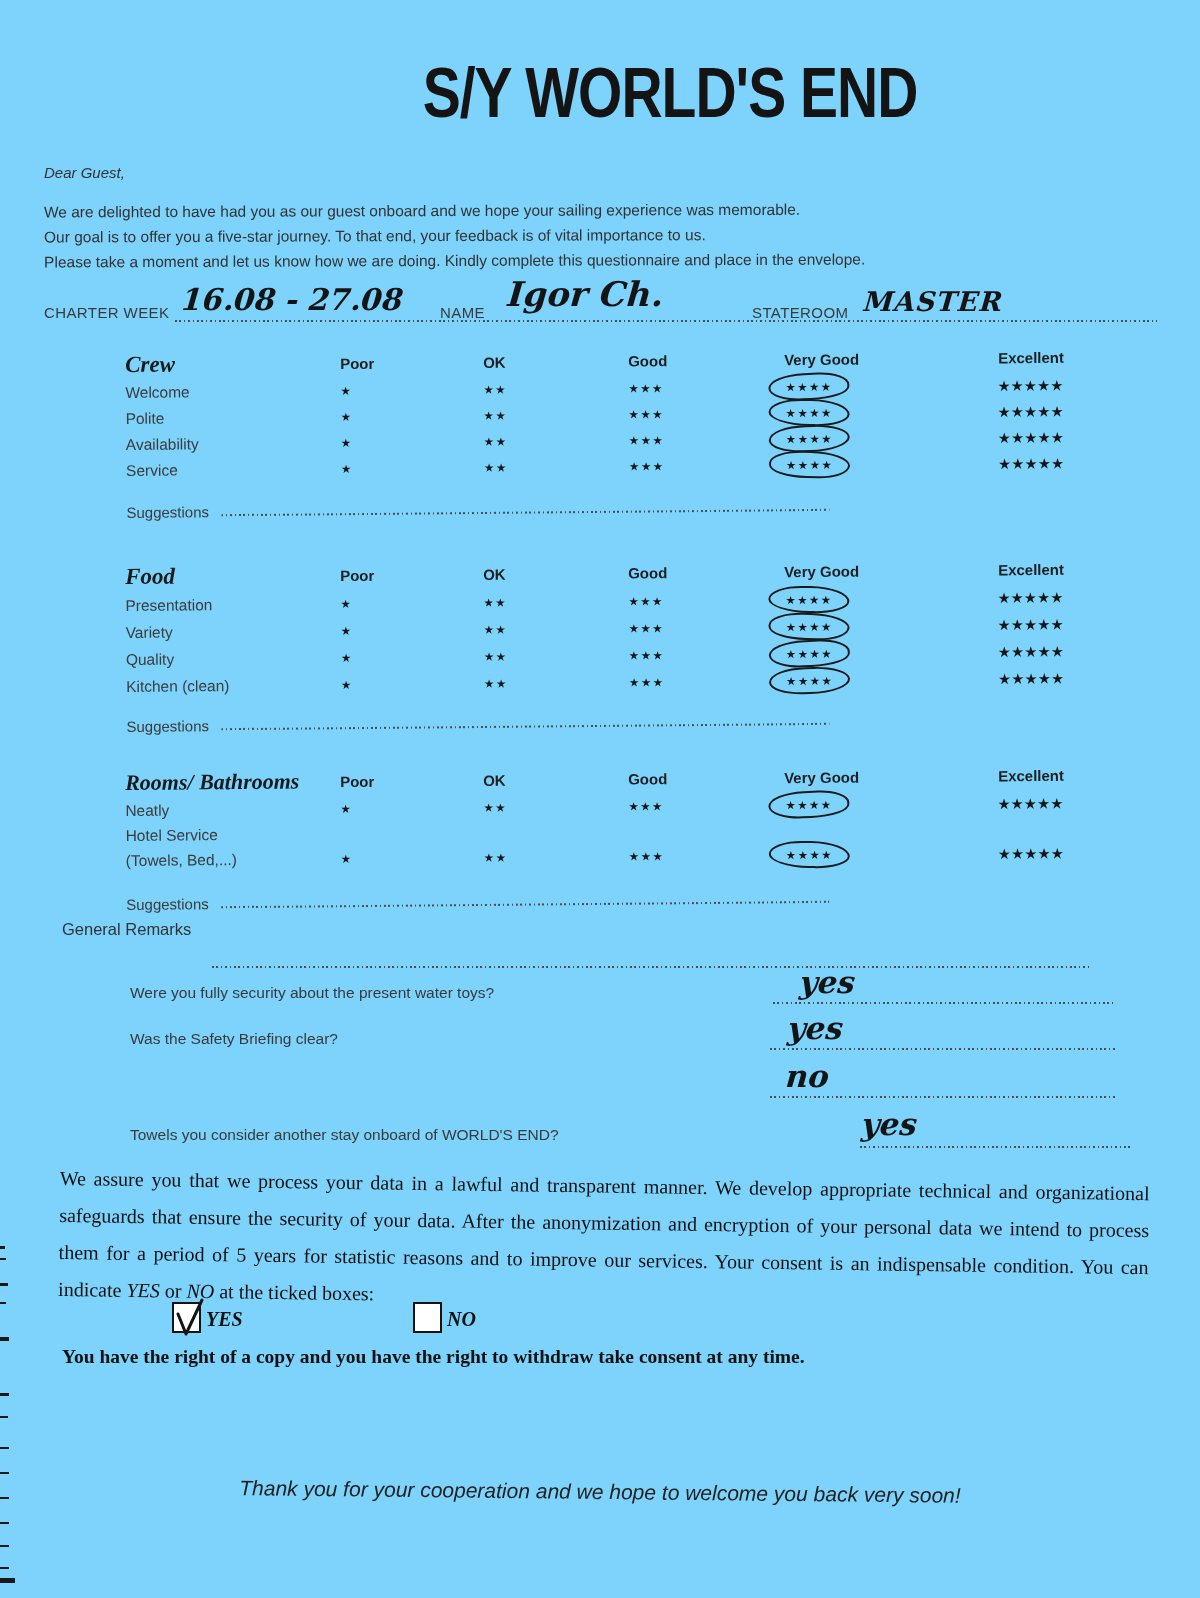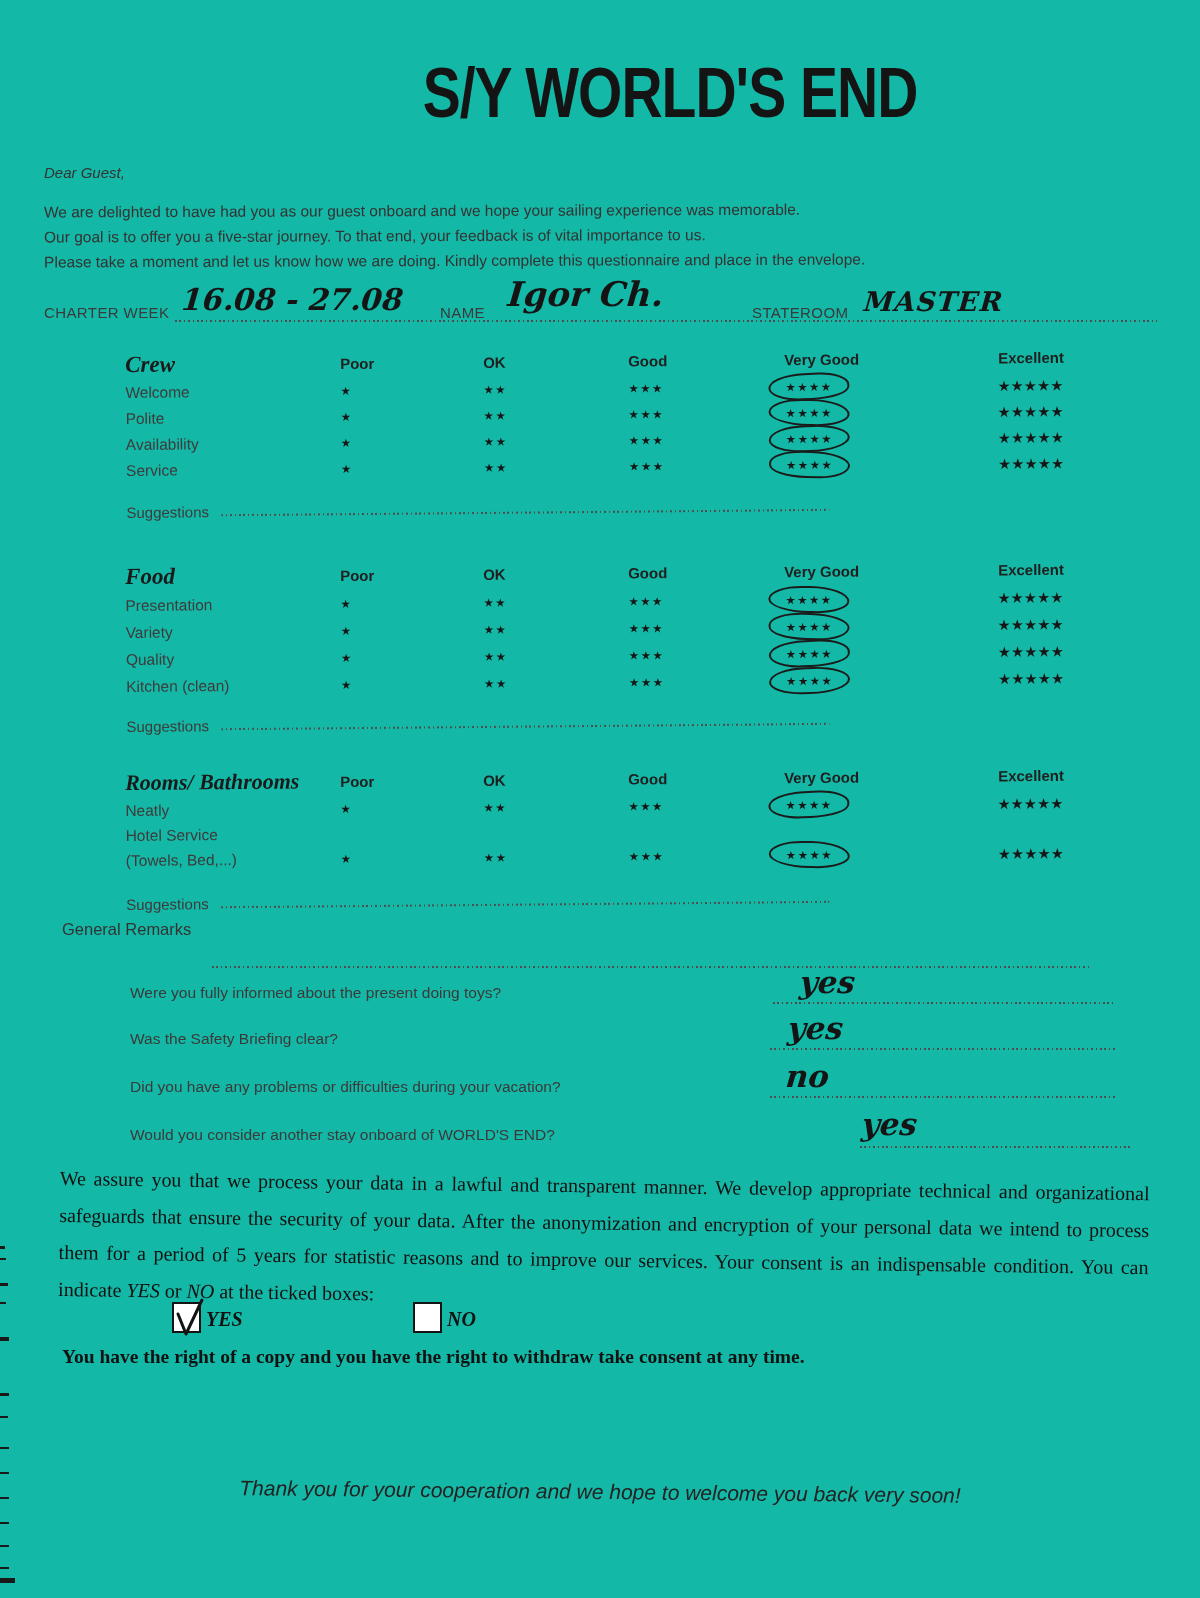--- a/index.html
+++ b/index.html
@@ -1,17 +1,17 @@
 <!DOCTYPE html>
 <html><head>
 <meta charset="utf-8">
 <style>
   html,body{margin:0;padding:0;background:#e8e8e8;}
   .page{
-    position:relative;width:1200px;height:1598px;background:#14b8a6;
+    position:relative;width:1200px;height:1598px;background:#7dd3fc;
     font-family:"Liberation Sans",sans-serif;color:#2b2b2b;overflow:hidden;
     margin:0 auto;
   }
   
   .doc-title{
     position:absolute;top:52px;left:0;width:1200px;padding-left:140px;box-sizing:border-box;
     text-align:center;font-size:57px;font-weight:700;color:#141414;
     letter-spacing:-1px;transform:scaleY(1.22);transform-origin:top center;white-space:nowrap;
   }
   .salutation{position:absolute;top:164px;left:44px;font-size:15px;color:#333;font-style:italic;}
@@ -244,24 +244,23 @@
     </div>
     <div class="sugg">
       <span class="sugg-label">Suggestions</span>
       <span class="dotline sugg-line"></span>
     </div>
   </section>
 
   <div class="gr-label">General Remarks</div>
   <div class="gr-line dotline"></div>
 
-  <div class="question q1">Were you fully informed about the present doing toys?</div>
+  <div class="question q1">Were you fully security about the present water toys?</div>
   <div class="question q2">Was the Safety Briefing clear?</div>
-  <div class="question q3">Did you have any problems or difficulties during your vacation?</div>
-  <div class="question q4">Would you consider another stay onboard of WORLD'S END?</div>
+  <div class="question q4">Towels you consider another stay onboard of WORLD'S END?</div>
 
   <div class="ansline al1 dotline"></div>
   <div class="ansline al2 dotline"></div>
   <div class="ansline al3 dotline"></div>
   <div class="ansline al4 dotline"></div>
 
   <div class="answer an1"><span class="hw">yes</span></div>
   <div class="answer an2"><span class="hw">yes</span></div>
   <div class="answer an3"><span class="hw">no</span></div>
   <div class="answer an4"><span class="hw">yes</span></div>

